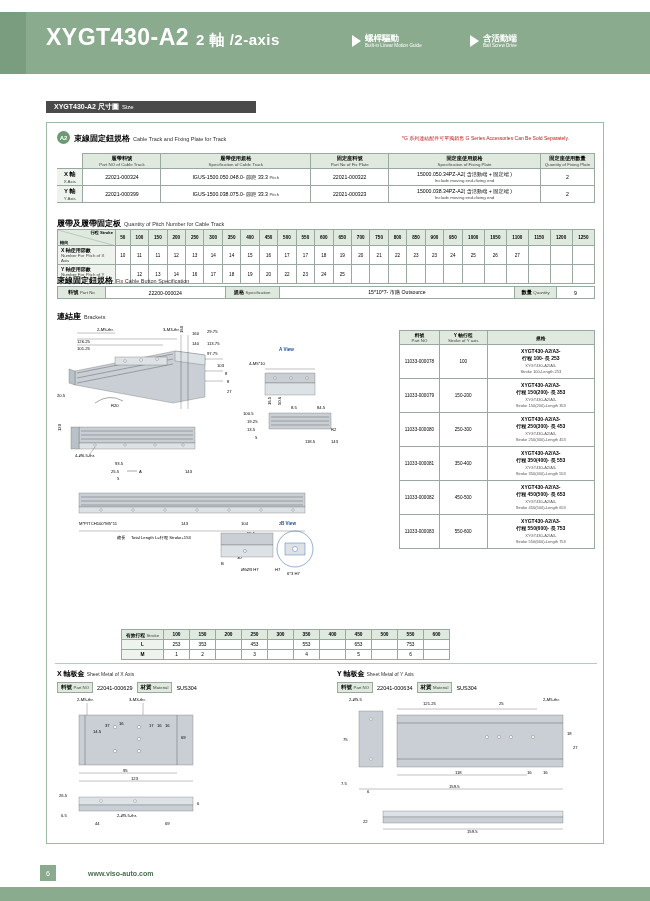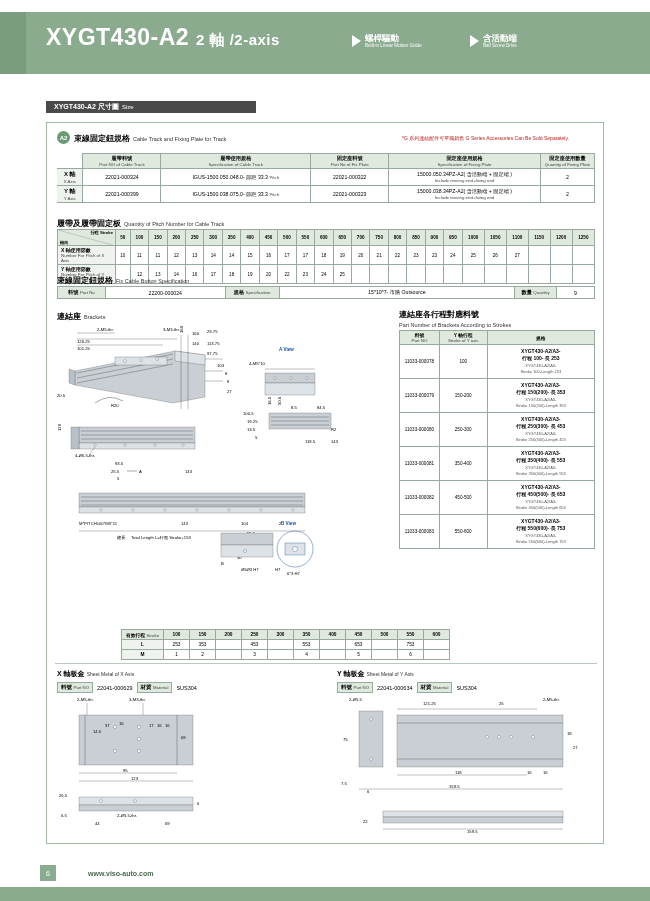--- a/index.html
+++ b/index.html
@@ -460,24 +460,20 @@
         <text class="dt" x="-14" y="40">30</text>
         <text class="dt" x="-10" y="52">Ø6Ø3 H7</text>
         <text class="dt" x="24" y="52">H7</text>
         <polygon class="shade" points="-30,14 22,14 22,26 -30,26"></polygon>
         <polygon class="shade2" points="-30,26 22,26 22,38 -30,38"></polygon>
         <circle cx="-6" cy="32" r="1.5" fill="#fff" stroke="#2a5fb0" stroke-width="0.4"></circle>
         <text class="dt" x="-30" y="46" fill="#2a5fb0">B</text>
       </g>
     </svg>
 
-    <div class="blk-title right-tbl-title">
-      <span>連結座各行程對應料號</span><br>
-      <span class="en" style="margin-left:0">Part Number of Brackets According to Strokes</span>
-    </div>
     <table class="t-strokes">
       <tbody>
           <tr>
         <th style="width:40px"><span>料號</span><span class="hd2">Part NO</span></th>
         <th style="width:48px"><span>Y 軸行程</span><span class="hd2">Stroke of Y axis</span></th>
         <th style="width:108px"><span>規格</span></th>
       </tr>
       <tr>
         <td><span>11033-000078</span></td>
         <td>100</td>

